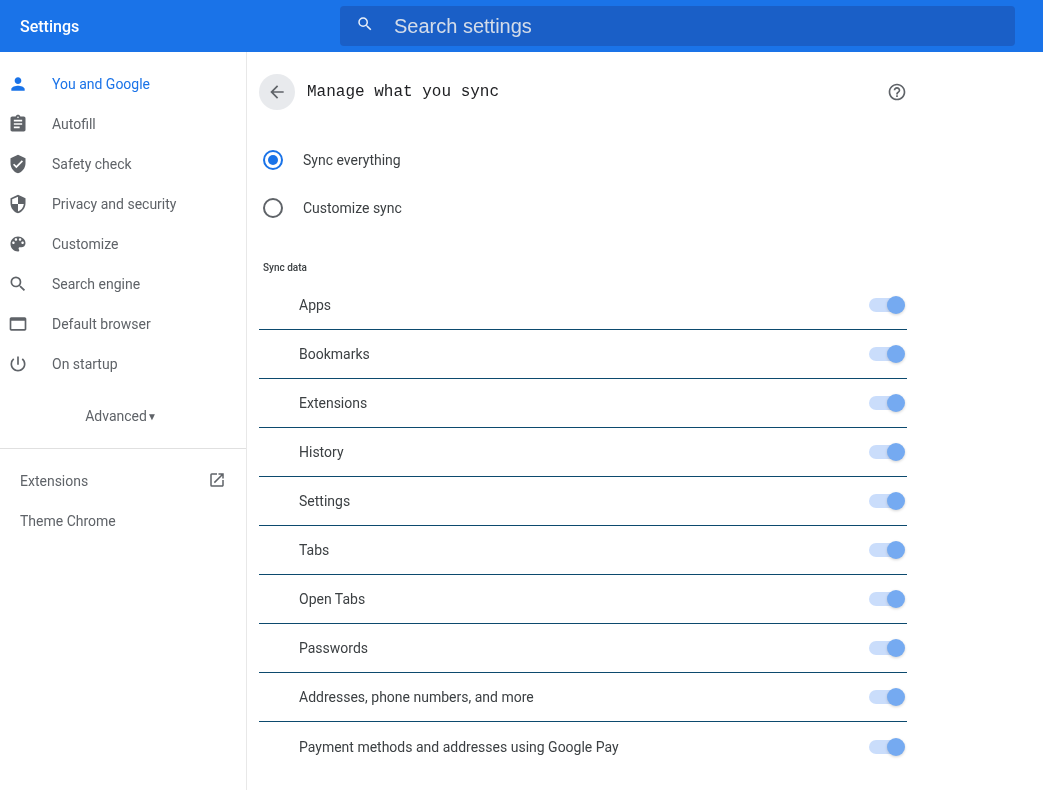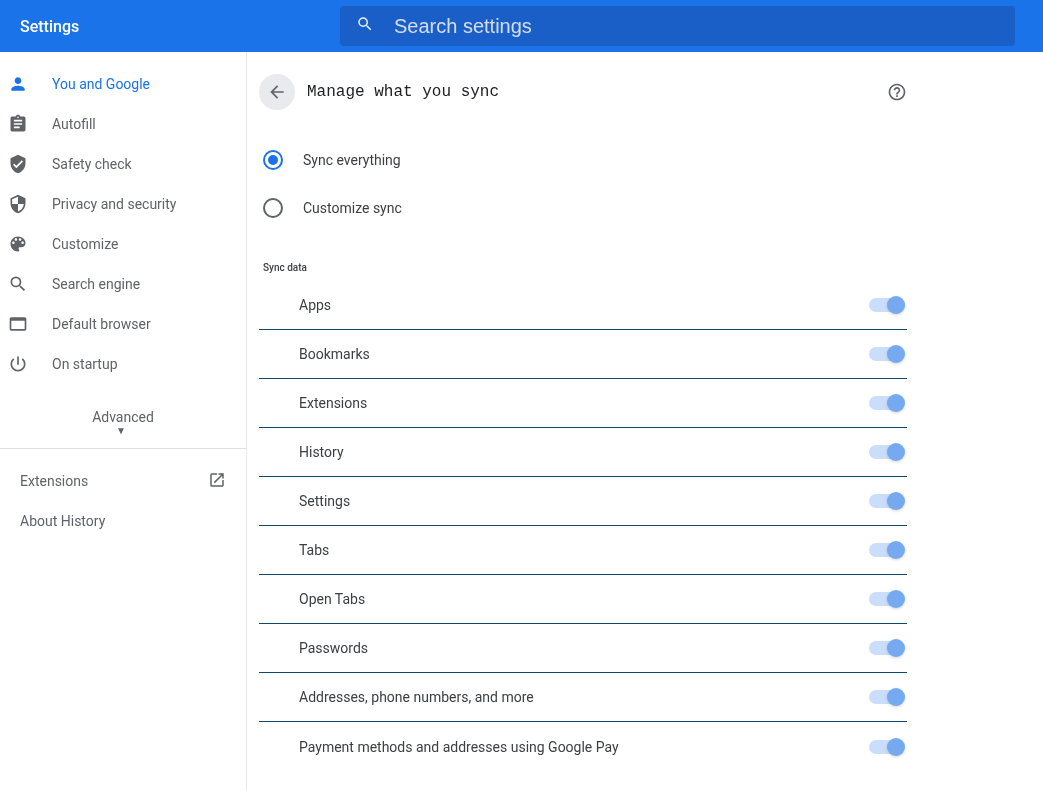--- a/index.html
+++ b/index.html
@@ -13,21 +13,21 @@
 .search-input::placeholder { color: #e8eaed; opacity: 0.9; }
 
 .layout { display: flex; height: calc(790px - 52px); }
 .sidebar { width: 246px; padding-top: 12px; border-right: none; }
 .nav-item { display: flex; align-items: center; height: 40px; padding: 0 8px; cursor: pointer; color: #5f6368; font-size: 14px; }
 .nav-item.active { color: #1a73e8; }
 .nav-item .icon { width: 20px; height: 20px; margin-right: 24px; display: flex; align-items: center; justify-content: center; }
 .nav-item.active .icon svg { fill: #1a73e8; }
 .nav-item .icon svg { fill: #5f6368; }
 
-.advanced { display: flex; align-items: center; justify-content: flex-end; padding: 0 14px; height: 40px; color: #5f6368; font-size: 14px; cursor: pointer; margin-top: 12px; flex-direction: column; }
+.advanced { display: flex; align-items: center; justify-content: center; padding: 0 14px; height: 40px; color: #5f6368; font-size: 14px; cursor: pointer; margin-top: 12px; }
 .advanced .chev { color: #5f6368; font-size: 10px; margin-right: 4px; }
 .divider { height: 1px; background: #e0e0e0; margin: 12px 0; }
 
 .bottom-link { display: flex; align-items: center; justify-content: space-between; padding: 0 20px; height: 40px; color: #5f6368; font-size: 14px; cursor: pointer; }
 .ext-icon svg { fill: #5f6368; }
 
 .main { flex: 1; background: #fff; border-left: 1px solid #e8e8e8; overflow-y: auto; padding-bottom: 20px; }
 .main-inner { max-width: 680px; margin-left: 0; padding: 16px 20px 0 12px; }
 .subheader { display: flex; align-items: center; height: 48px; }
 .back-btn { width: 36px; height: 36px; border-radius: 50%; background: #e8eaed; display: flex; align-items: center; justify-content: center; margin-right: 12px; cursor: pointer; }
@@ -143,21 +143,21 @@
     </div>
     <div class="divider"></div>
 
     <div class="bottom-link">
       <span>Extensions</span>
       <span class="ext-icon"><svg width="18" height="18" viewBox="0 0 24 24">
             <path d="M19 19H5V5h7V3H5a2 2 0 00-2 2v14a2 2 0 002 2h14c1.1 0 2-.9 2-2v-7h-2v7zM14 3v2h3.59l-9.83 9.83 1.41 1.41L19 6.41V10h2V3h-7z"></path>
           </svg></span>
     </div>
     <div class="bottom-link">
-      <span>About History</span>
+      <span>Theme Chrome</span>
     </div>
   </div>
 
   <div class="main">
     <div class="main-inner">
       <div class="subheader">
         <div class="back-btn">
           <svg width="20" height="20" viewBox="0 0 24 24">
               <path d="M20 11H7.83l5.59-5.59L12 4l-8 8 8 8 1.41-1.41L7.83 13H20v-2z"></path>
             </svg>

